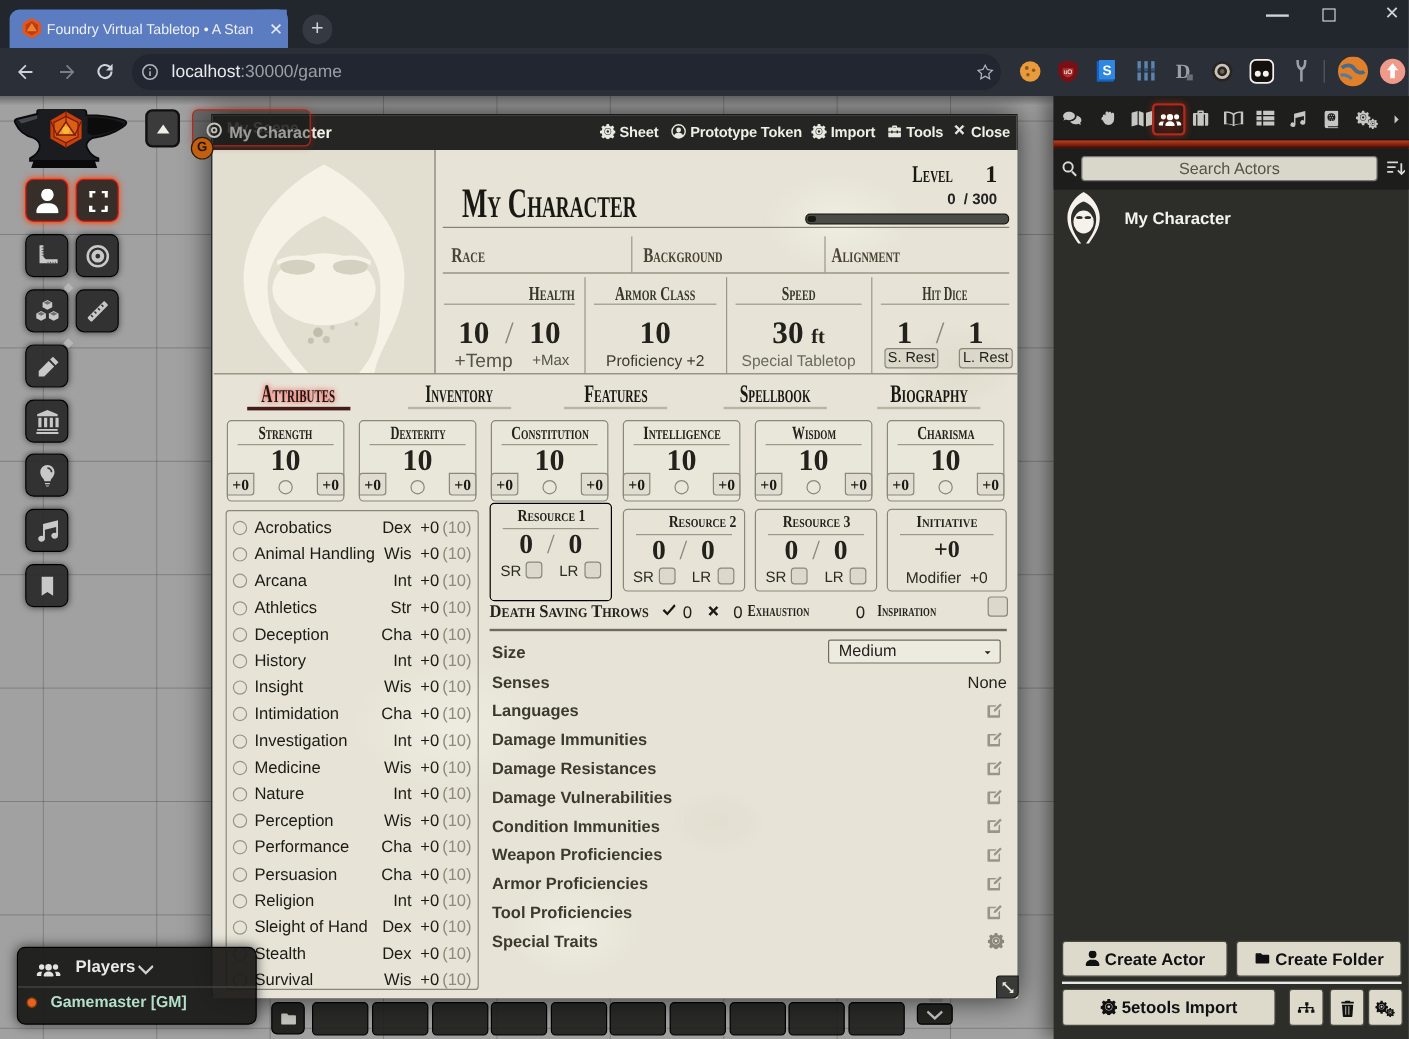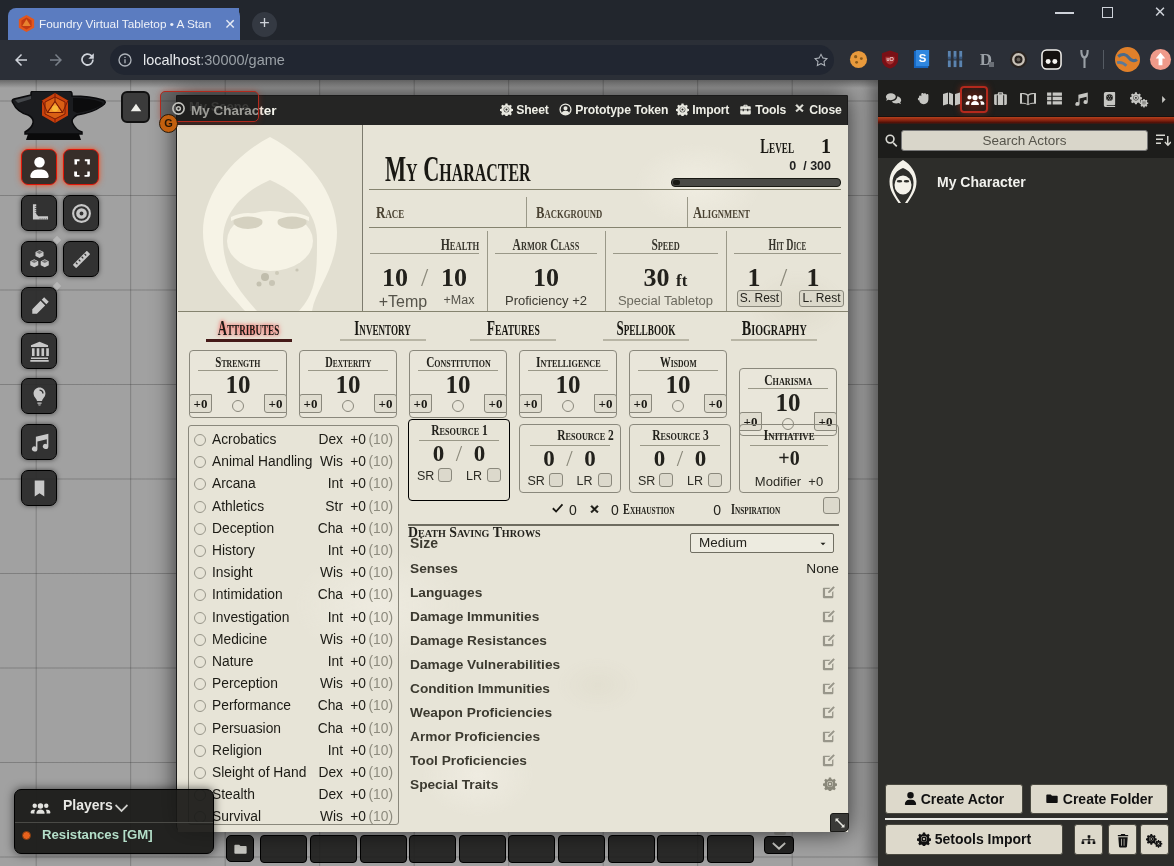--- a/index.html
+++ b/index.html
@@ -428,21 +428,21 @@
 <div class="a" style="left:42px;top:49px;width:12px;height:12px;border:1px solid #8a887c;border-radius:50%;"></div>
 </div>
 <div class="a" style="left:451px;top:225px;width:98px;height:68px;border:1px solid #8a887c;border-radius:4px;background:rgba(235,232,222,0.5);">
 <div class="a" style="left:0;top:2px;width:96px;height:18px;text-align:center;font-family:'Liberation Serif',serif;font-variant:small-caps;font-weight:bold;font-size:15.5px;color:#23221c;"><span style="display:inline-block;transform:scaleX(0.693)">Wisdom</span></div>
 <div class="a" style="left:8px;top:19px;width:80px;height:1px;background:#9a9888;"></div>
 <div class="a" style="left:0;top:20px;width:96px;height:26px;text-align:center;font-family:'Liberation Serif',serif;font-weight:bold;font-size:25px;color:#22211c;">10</div>
 <div class="a" style="left:-1px;top:43px;width:23px;height:19px;background:#e0ddd0;border:1px solid #8a887c;border-radius:3px 0 3px 0;text-align:center;line-height:17px;font-size:13px;font-weight:bold;font-family:'Liberation Serif',serif;">+0</div>
 <div class="a" style="left:74px;top:43px;width:23px;height:19px;background:#e0ddd0;border:1px solid #8a887c;border-radius:0 3px 0 3px;text-align:center;line-height:17px;font-size:13px;font-weight:bold;font-family:'Liberation Serif',serif;">+0</div>
 <div class="a" style="left:42px;top:49px;width:12px;height:12px;border:1px solid #8a887c;border-radius:50%;"></div>
 </div>
-<div class="a" style="left:561px;top:225px;width:98px;height:68px;border:1px solid #8a887c;border-radius:4px;background:rgba(235,232,222,0.5);margin-top:18px;">
+<div class="a" style="left:561px;top:225px;width:98px;height:68px;border:1px solid #8a887c;border-radius:4px;background:rgba(235,232,222,0.5);">
 <div class="a" style="left:0;top:2px;width:96px;height:18px;text-align:center;font-family:'Liberation Serif',serif;font-variant:small-caps;font-weight:bold;font-size:15.5px;color:#23221c;"><span style="display:inline-block;transform:scaleX(0.743)">Charisma</span></div>
 <div class="a" style="left:8px;top:19px;width:80px;height:1px;background:#9a9888;"></div>
 <div class="a" style="left:0;top:20px;width:96px;height:26px;text-align:center;font-family:'Liberation Serif',serif;font-weight:bold;font-size:25px;color:#22211c;">10</div>
 <div class="a" style="left:-1px;top:43px;width:23px;height:19px;background:#e0ddd0;border:1px solid #8a887c;border-radius:3px 0 3px 0;text-align:center;line-height:17px;font-size:13px;font-weight:bold;font-family:'Liberation Serif',serif;">+0</div>
 <div class="a" style="left:74px;top:43px;width:23px;height:19px;background:#e0ddd0;border:1px solid #8a887c;border-radius:0 3px 0 3px;text-align:center;line-height:17px;font-size:13px;font-weight:bold;font-family:'Liberation Serif',serif;">+0</div>
 <div class="a" style="left:42px;top:49px;width:12px;height:12px;border:1px solid #8a887c;border-radius:50%;"></div>
 </div>
 <div class="a" style="left:10px;top:300px;width:211px;height:400px;border:1px solid #8a887c;border-radius:3px;">
 <div class="a" style="left:5px;top:8.0px;width:12px;height:12px;border:1px solid #98968a;border-radius:50%;"></div>
 <div class="a" style="left:23px;top:6.0px;width:120px;height:18px;font-size:13.8px;color:#1c1b15;">Acrobatics</div>
@@ -561,21 +561,21 @@
 <div class="a" style="left:29px;top:48px;width:14px;height:14px;background:#dcd9cc;border:1px solid #8a887c;border-radius:3px;"></div>
 <div class="a" style="left:57px;top:49px;width:22px;height:15px;font-size:12.5px;color:#2c2b24;">LR</div>
 <div class="a" style="left:78px;top:48px;width:14px;height:14px;background:#dcd9cc;border:1px solid #8a887c;border-radius:3px;"></div>
 </div>
 <div class="a" style="left:561px;top:299px;width:100px;height:69px;border:1px solid #8a887c;border-radius:4px;">
 <div class="a" style="left:0;top:3px;width:98px;height:17px;text-align:center;font-family:'Liberation Serif',serif;font-variant:small-caps;font-weight:bold;font-size:14px;color:#23221c;"><span style="display:inline-block;transform:scaleX(0.878)">Initiative</span></div>
 <div class="a" style="left:10px;top:20px;width:78px;height:1px;background:#9a9888;"></div>
 <div class="a" style="left:0;top:22px;width:98px;height:22px;text-align:center;font-family:'Liberation Serif',serif;font-weight:bold;font-size:20px;color:#22211c;">+0</div>
 <div class="a" style="left:0;top:49px;width:98px;height:15px;text-align:center;font-size:13px;color:#2c2b24;">Modifier&nbsp; +0</div>
 </div>
-<div class="a" style="left:230px;top:377px;width:160px;height:16px;font-family:'Liberation Serif',serif;font-variant:small-caps;font-weight:bold;font-size:15px;color:#23221c;margin-top:22px;"><span style="display:inline-block;transform:scaleX(0.92);transform-origin:0 50%">Death Saving Throws</span></div>
+<div class="a" style="left:230px;top:377px;width:160px;height:16px;font-family:'Liberation Serif',serif;font-variant:small-caps;font-weight:bold;font-size:15px;color:#23221c;"><span style="display:inline-block;transform:scaleX(0.92);transform-origin:0 50%">Death Saving Throws</span></div>
 <svg class="a" style="left:372px;top:376px" width="14" height="14" viewBox="0 0 448 512">
         <use href="#check" fill="#191813"></use>
       </svg>
 <div class="a" style="left:391px;top:377px;width:16px;height:16px;font-size:14px;color:#23221c;">0</div>
 <svg class="a" style="left:410px;top:379px" width="13" height="13" viewBox="0 0 384 512">
         <use href="#xmark" fill="#191813" stroke="#191813" stroke-width="30"></use>
       </svg>
 <div class="a" style="left:433px;top:377px;width:16px;height:16px;font-size:14px;color:#23221c;">0</div>
 <div class="a" style="left:445px;top:377px;width:100px;height:16px;font-family:'Liberation Serif',serif;font-variant:small-caps;font-weight:bold;font-size:14px;color:#23221c;"><span style="display:inline-block;transform:scaleX(0.738);transform-origin:0 50%">Exhaustion</span></div>
 <div class="a" style="left:523px;top:377px;width:20px;height:16px;font-size:14px;color:#23221c;text-align:right;">0</div>
@@ -751,21 +751,21 @@
       <svg width="21" height="17" style="color:#e2e2de;">
         <use href="#users" width="21" height="17" fill="currentColor"></use>
       </svg>
     </div>
 <div class="a" style="left:48px;top:7px;width:80px;height:20px;color:#e8e8e4;font-size:14px;font-weight:bold;">Players</div>
 <svg class="a" style="left:100px;top:13px" width="13" height="10" viewBox="0 0 24 18">
       <path d="M2 2l10 10L22 2l2 3-12 12L0 5z" fill="#d0d0cc"></path>
     </svg>
 <div class="a" style="left:0;top:32px;width:198px;height:1px;background:#4a4a46;"></div>
 <div class="a" style="left:7px;top:41px;width:9px;height:9px;border-radius:50%;background:#e8621d;border:1px solid #7a3a10;"></div>
-<div class="a" style="left:27px;top:37px;width:150px;height:18px;color:#b4dfc9;font-size:13.2px;font-weight:bold;">Resistances [GM]</div>
+<div class="a" style="left:27px;top:37px;width:150px;height:18px;color:#b4dfc9;font-size:13.2px;font-weight:bold;">Gamemaster [GM]</div>
 </div>
 <div class="a" style="left:226px;top:835px;width:28px;height:27px;background:rgba(30,30,28,0.95);border:1px solid #000;border-radius:5px;z-index:5;">
     <svg width="15" height="14" style="color:#c9c9c4;margin:6px auto 0">
       <use href="#folder" width="15" height="14" fill="currentColor"></use>
     </svg>
   </div>
 <div class="a" style="left:260px;top:835px;width:46.5px;height:28px;background:rgba(32,32,30,0.92);border:1px solid #000;border-radius:4px;z-index:4;"></div>
 <div class="a" style="left:310px;top:835px;width:46.5px;height:28px;background:rgba(32,32,30,0.92);border:1px solid #000;border-radius:4px;z-index:4;"></div>
 <div class="a" style="left:360px;top:835px;width:46.5px;height:28px;background:rgba(32,32,30,0.92);border:1px solid #000;border-radius:4px;z-index:4;"></div>
 <div class="a" style="left:409px;top:835px;width:46.5px;height:28px;background:rgba(32,32,30,0.92);border:1px solid #000;border-radius:4px;z-index:4;"></div>

